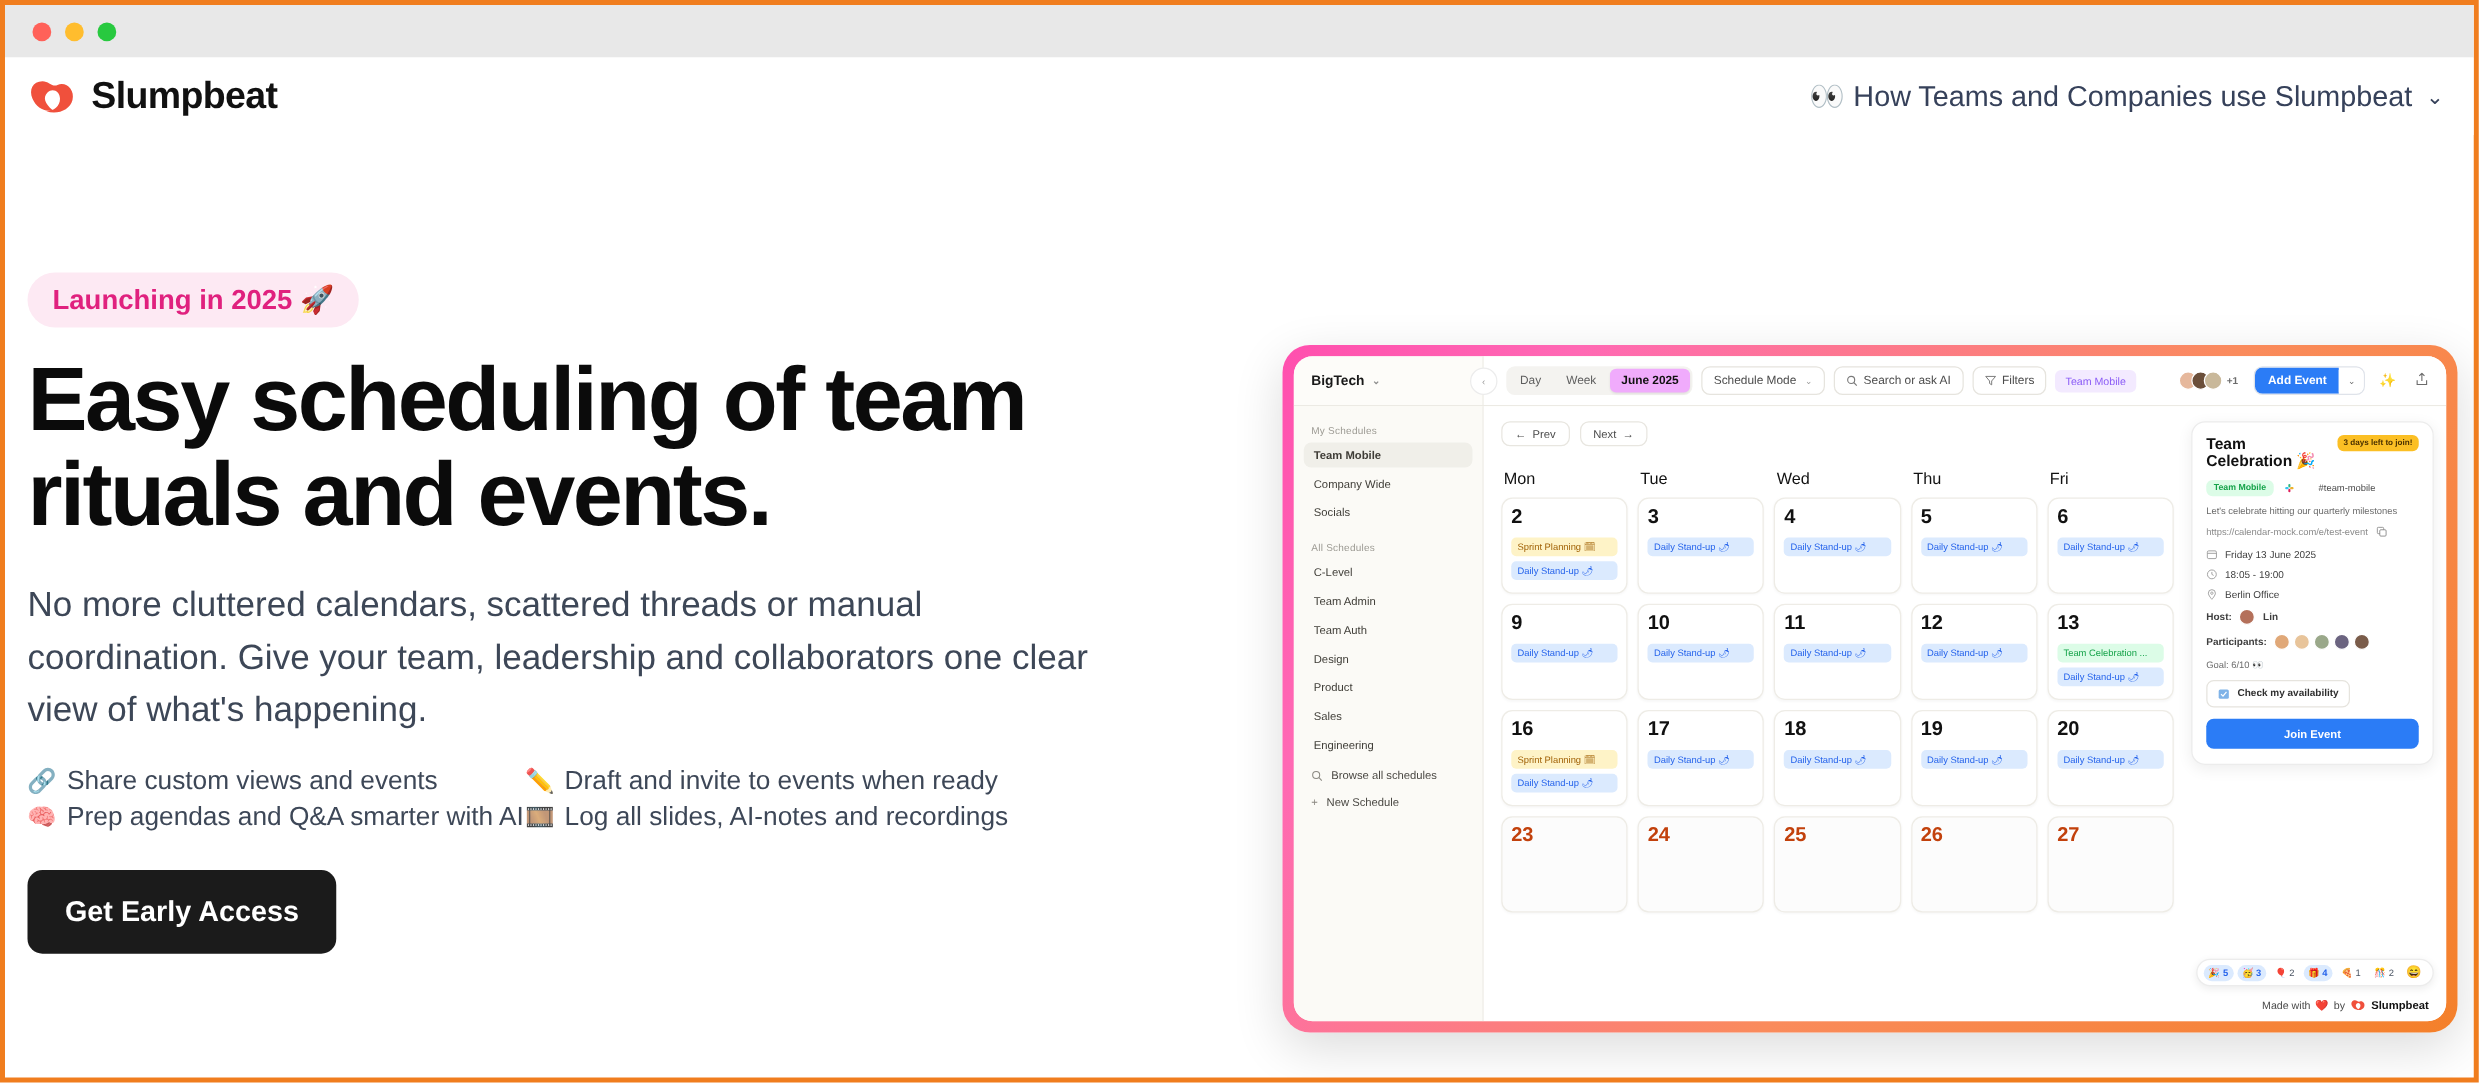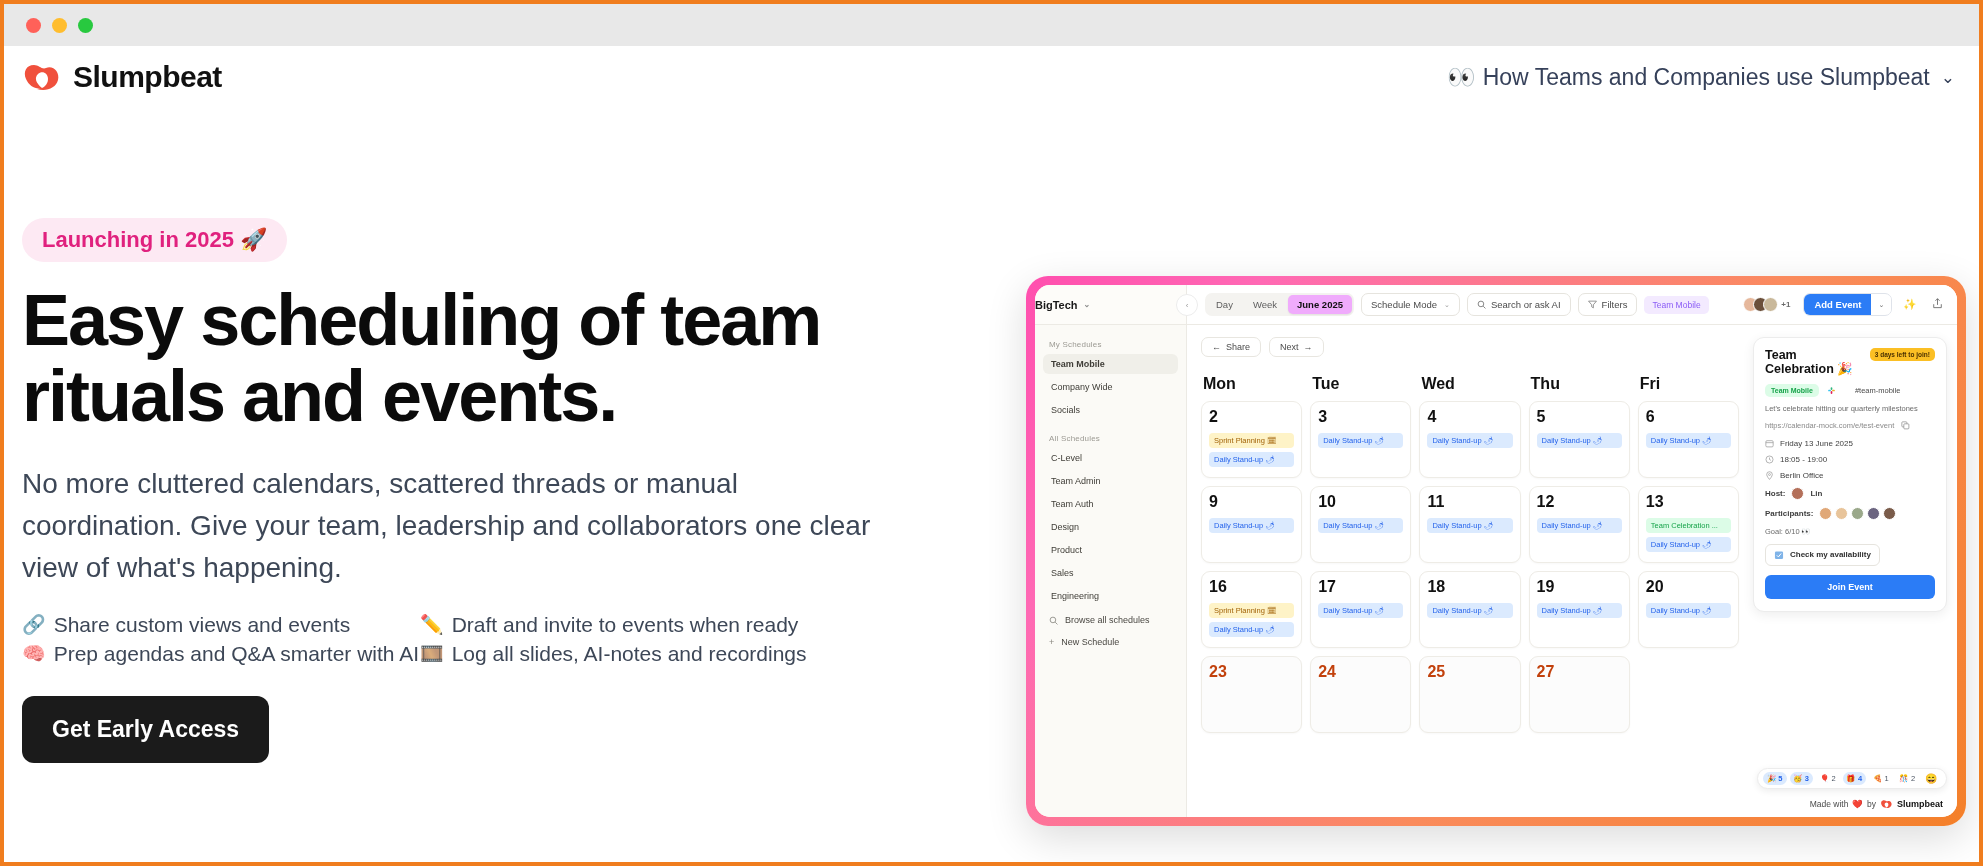--- a/index.html
+++ b/index.html
@@ -146,20 +146,21 @@
     align-items: center;
     border-bottom: 1px solid #eceae4;
     background: #fdfcf9;
     flex: none;
   }
   .mock-org {
     width: 152px;
     display: flex;
     align-items: center;
     gap: 6px;
+    padding-left: 14px;
     font-size: 11px;
     font-weight: 700;
     color: #191919;
     border-right: 1px solid #eceae4;
     height: 100%;
   }
   .mock-org .chev { font-size: 8px; color: #8b8b8b; }
   .mock-toolbar {
     flex: 1;
     display: flex;
@@ -335,22 +336,22 @@
     font-size: 9px;
     color: #4b4b4b;
     cursor: pointer;
   }
   .dow-row, .week-row {
     display: grid;
     grid-template-columns: repeat(5, 1fr);
     gap: 8px;
   }
   .dow {
-    font-size: 16px;
-    font-weight: 700;
+    font-size: 13px;
+    font-weight: 400;
     color: #111;
     padding-left: 2px;
     margin-bottom: 8px;
   }
   .week-row { margin-bottom: 8px; }
   .day-cell {
     background: #fff;
     border: 1px solid #eeece6;
     border-radius: 9px;
     height: 77px;
@@ -685,21 +686,21 @@
           <span>New Schedule</span>
         </div>
       </div>
 
       <div class="mock-main">
 
         <div class="cal">
           <div class="cal-nav">
             <div class="nav-btn">
               <span>←</span>
-              <span>Share</span>
+              <span>Prev</span>
             </div>
             <div class="nav-btn">
               <span>Next</span>
               <span>→</span>
             </div>
           </div>
 
           <div class="dow-row">
             <div class="dow">Mon</div>
             <div class="dow">Tue</div>
@@ -780,20 +781,23 @@
               </div>
               <div class="week-row">
                 <div class="day-cell muted">
                   <div class="day-num">23</div>
                 </div>
                 <div class="day-cell muted">
                   <div class="day-num">24</div>
                 </div>
                 <div class="day-cell muted">
                   <div class="day-num">25</div>
+                </div>
+                <div class="day-cell muted">
+                  <div class="day-num">26</div>
                 </div>
                 <div class="day-cell muted">
                   <div class="day-num">27</div>
                 </div>
               </div>
             </div>
         </div>
 
         <div class="detail">
           <div class="detail-card">

